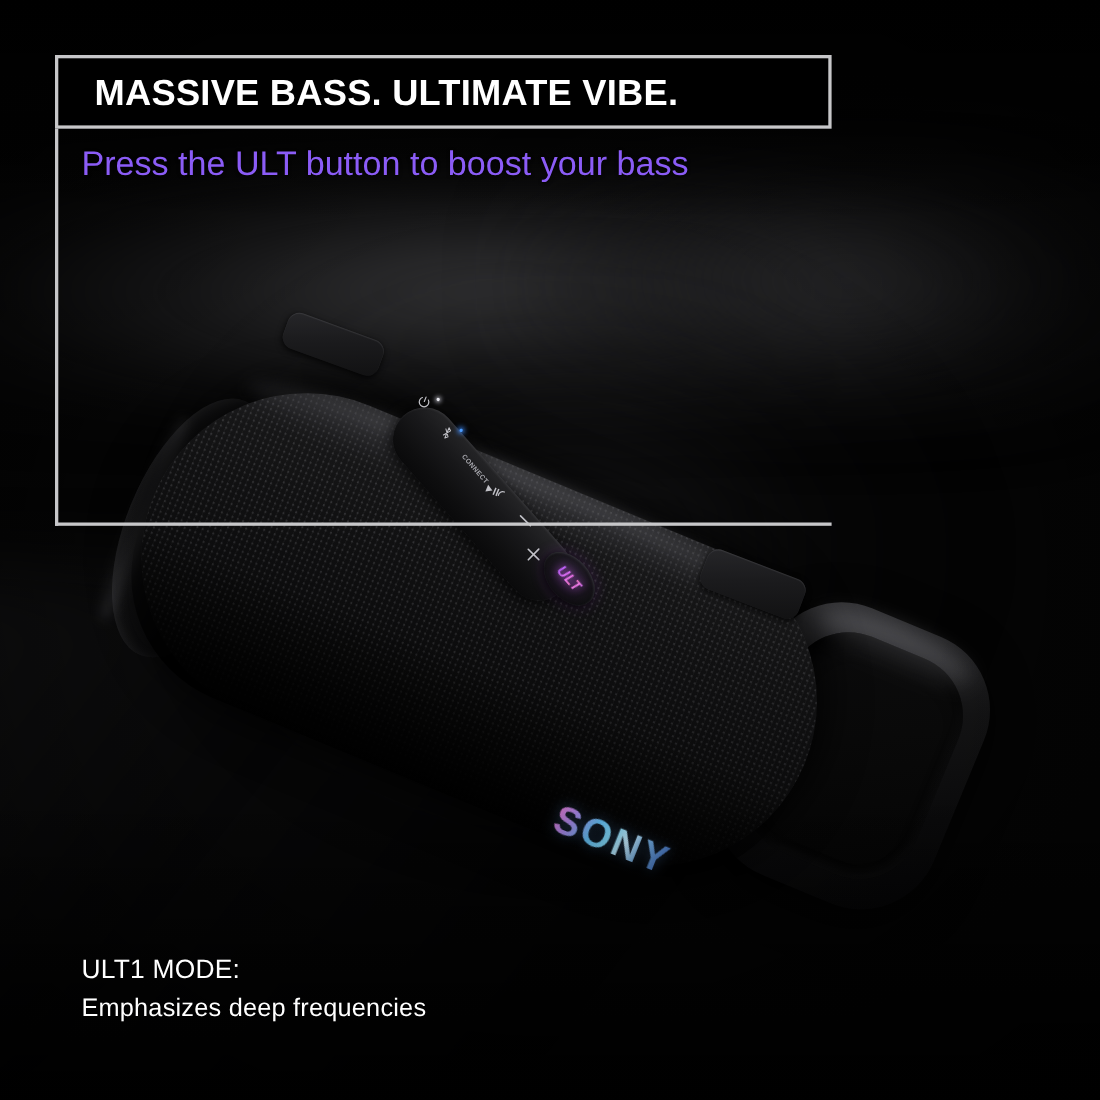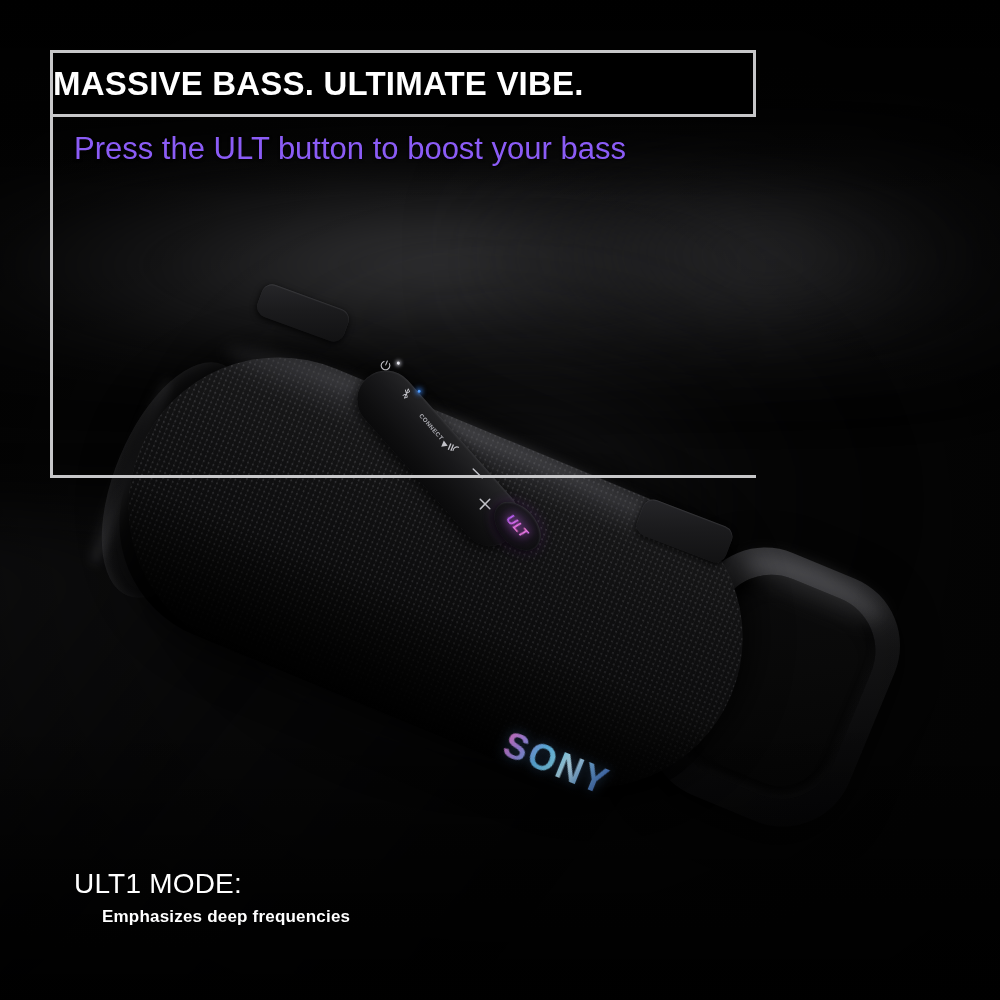--- a/index.html
+++ b/index.html
@@ -328,20 +328,21 @@
   }
   #headline-box {
     position: absolute;
     left: 50px; top: 50px;
     width: 706px; height: 67px;
     box-sizing: border-box;
     border: 3px solid #c7c7c9;
     background: #000;
     display: flex;
     align-items: center;
+    padding-left: 33px;
   }
   #headline-text {
     color: #ffffff;
     font-size: 33px;
     font-weight: 700;
     letter-spacing: 0.2px;
     white-space: nowrap;
   }
   #subheadline {
     position: absolute;
@@ -353,30 +354,29 @@
     text-shadow: 0 1px 3px rgba(0,0,0,0.8);
   }
 
   
   #caption {
     position: absolute;
     left: 74px; top: 868px;
     color: #ffffff;
   }
   #caption-title {
-    font-size: 28px;
+    font-size: 24px;
     font-weight: 400;
     letter-spacing: 0.2px;
     margin-bottom: 7px;
   }
   #caption-sub {
-    font-size: 17px;
-    font-weight: 700;
+    font-size: 23px;
+    font-weight: 400;
     letter-spacing: 0.2px;
-    margin-left: 28px;
   }
 </style>
 </head>
 <body>
 
 <div id="stage">
 
   <div class="bg-base"></div>
   <div class="bg-glow-band"></div>
   <div class="bg-glow-right"></div>

